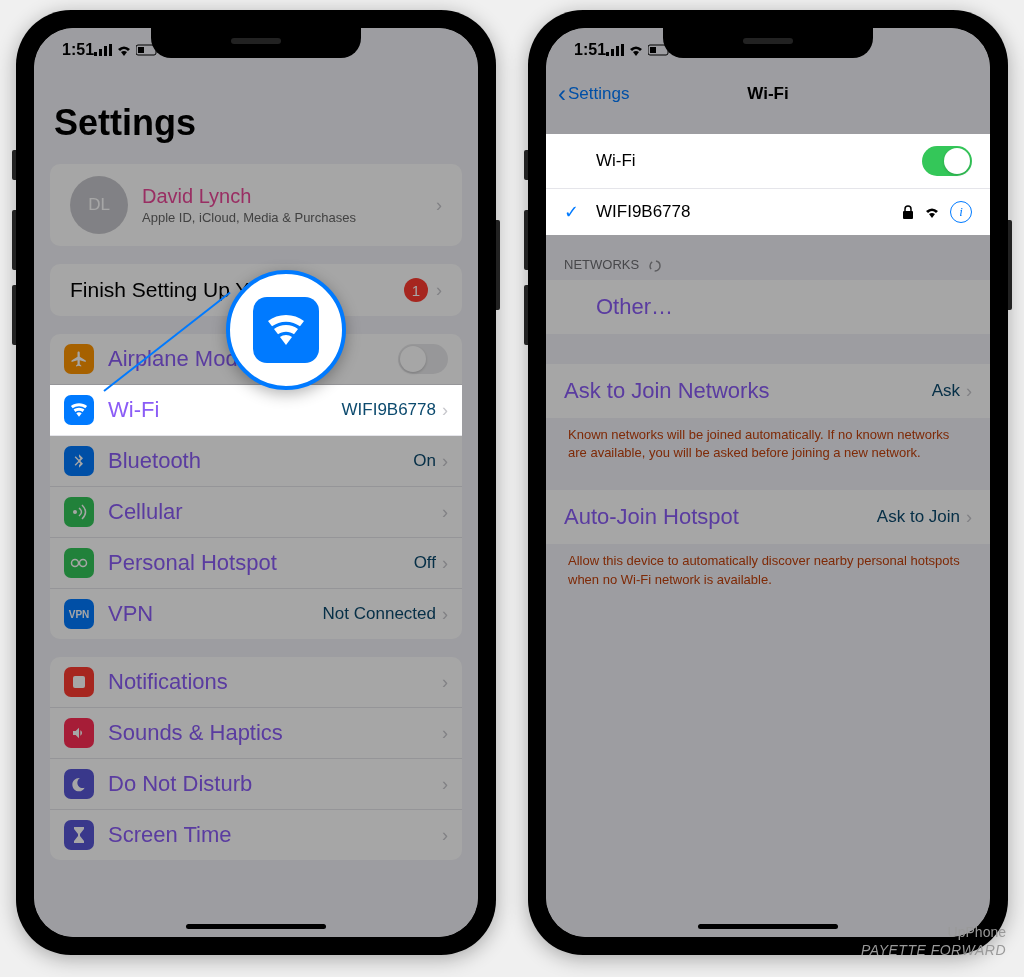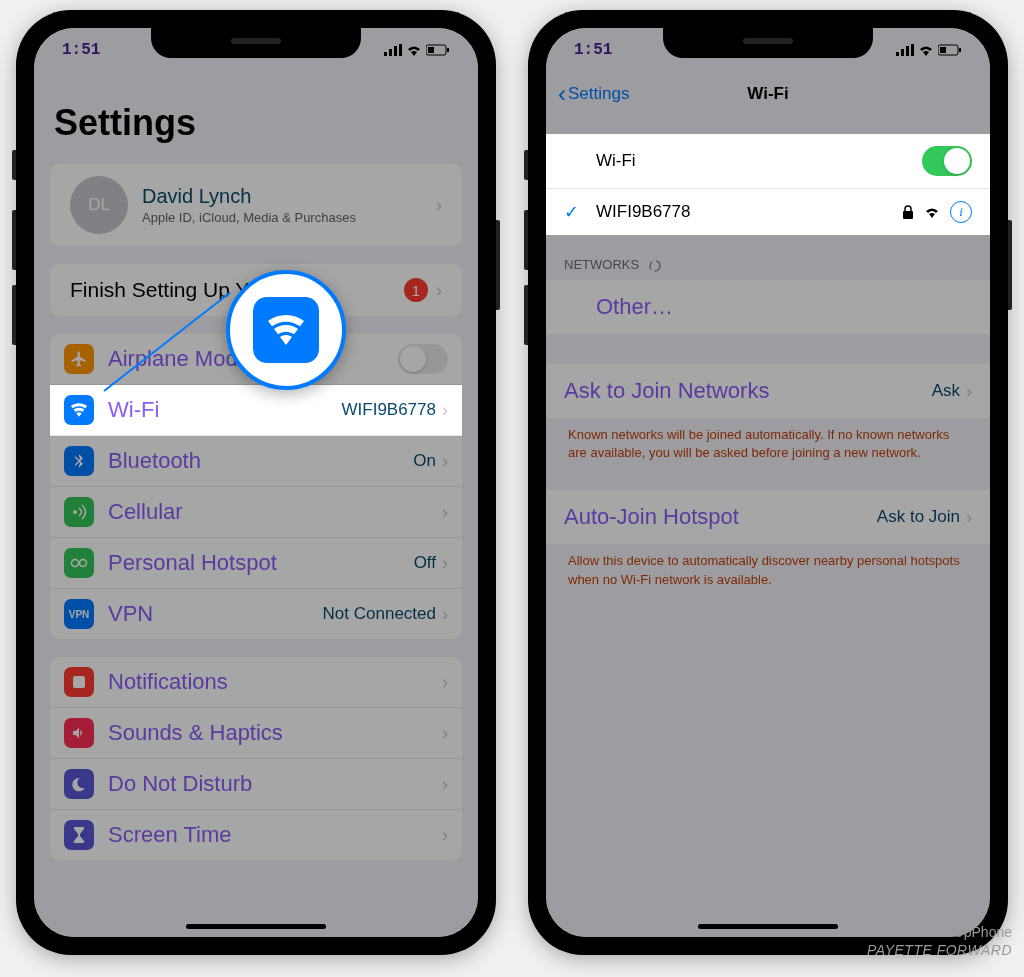--- a/index.html
+++ b/index.html
@@ -77,27 +77,26 @@
       left: 50%;
       transform: translateX(-50%);
       width: 50px;
       height: 6px;
       background: #222;
       border-radius: 3px;
     }
     .status-bar {
       height: 44px;
       display: flex;
-      justify-content: space-between;
+      justify-content: flex-start;
       align-items: center;
       padding: 0 28px;
       font-size: 16px;
       font-weight: 600;
-      color: #4c1d95;
-      font-family: Liberation Mono, monospace;
+      color: #000000;
     }
     .status-icons {
       display: flex;
       gap: 4px;
       align-items: center;
     }
     .home-indicator {
       position: absolute;
       bottom: 8px;
       left: 50%;
@@ -130,21 +129,21 @@
       border-radius: 50%;
       background: #c7c7cc;
       color: #fff;
       display: flex;
       align-items: center;
       justify-content: center;
       font-size: 17px;
       margin-right: 14px;
     }
     .account-info { flex: 1; }
-    .account-name { font-size: 20px; color: #0c4a6e; }
+    .account-name { font-size: 20px; color: #ec4899; }
     .account-sub { font-size: 13px; color: #666; margin-top: 2px; }
     .finish-row {
       display: flex;
       align-items: center;
       padding: 14px 20px;
       background: #fff;
       margin: 18px 16px;
       border-radius: 10px;
     }
     .finish-row span:first-child { flex: 1; font-size: 21px; }
@@ -337,21 +336,21 @@
     }
     .plain-row .row-label { flex: 1; }
     .wifi-highlighted {
       position: relative;
       z-index: 10;
     }
 
     .watermark {
       position: absolute;
       bottom: 18px;
-      right: 12px;
+      right: 18px;
       text-align: right;
       color: #999;
       font-size: 14px;
       line-height: 1.3;
       z-index: 50;
     }
     .watermark .line2 {
       font-style: italic;
       letter-spacing: 0.5px;
     }

